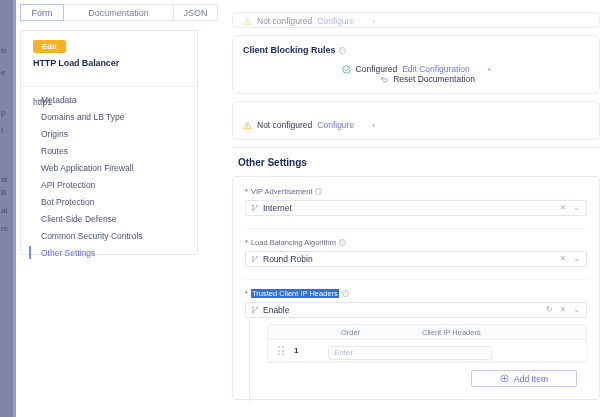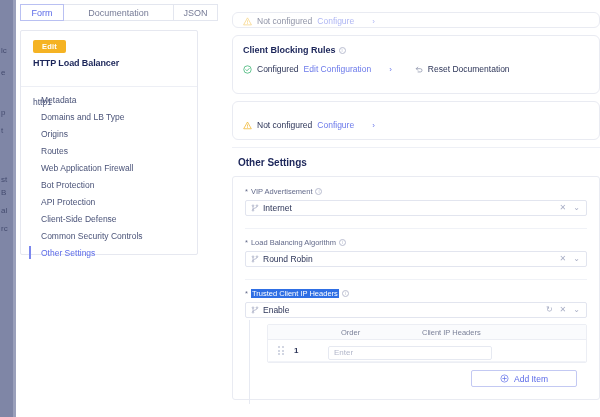--- a/index.html
+++ b/index.html
@@ -277,24 +277,24 @@
           <div class="navitem">
             <span>Origins</span>
           </div>
           <div class="navitem">
             <span>Routes</span>
           </div>
           <div class="navitem">
             <span>Web Application Firewall</span>
           </div>
           <div class="navitem">
+            <span>API Protection</span>
+          </div>
+          <div class="navitem">
             <span>Bot Protection</span>
-          </div>
-          <div class="navitem">
-            <span>API Protection</span>
           </div>
           <div class="navitem">
             <span>Client-Side Defense</span>
           </div>
           <div class="navitem">
             <span>Common Security Controls</span>
           </div>
           <div class="navitem active">
             <span>Other Settings</span>
           </div>
@@ -311,26 +311,26 @@
             <rect x="7.3" y="11" width="1.4" height="1.4" fill="#f0b429"></rect>
           </svg>
           <span class="st-text">Not configured</span>
           <span class="link">
             <span>Configure</span>
             <span class="chev">›</span>
           </span>
         </div>
       </div>
 
-      <div class="panel" style="padding:9px 10px 19px 10px;">
+      <div class="panel" style="padding:9px 10px 9px 10px;">
         <div class="sect-title">
           <span>Client Blocking Rules</span>
           <span class="info-ico">i</span>
         </div>
-        <div style="display:flex; align-items:center; margin-top:9px;">
+        <div style="display:flex; align-items:center; margin-top:9px;flex-direction:column;">
           <div class="status-row">
             <svg class="ico-ok" viewBox="0 0 16 16">
               <circle cx="8" cy="8" r="6.6" fill="none" stroke="#2fae6a" stroke-width="1.3"></circle>
               <path d="M5 8.2l2.1 2.1L11 6.2" fill="none" stroke="#2fae6a" stroke-width="1.3" stroke-linecap="round" stroke-linejoin="round"></path>
             </svg>
             <span class="st-text">Configured</span>
             <span class="link">
               <span>Edit Configuration</span>
               <span class="chev">›</span>
             </span>

